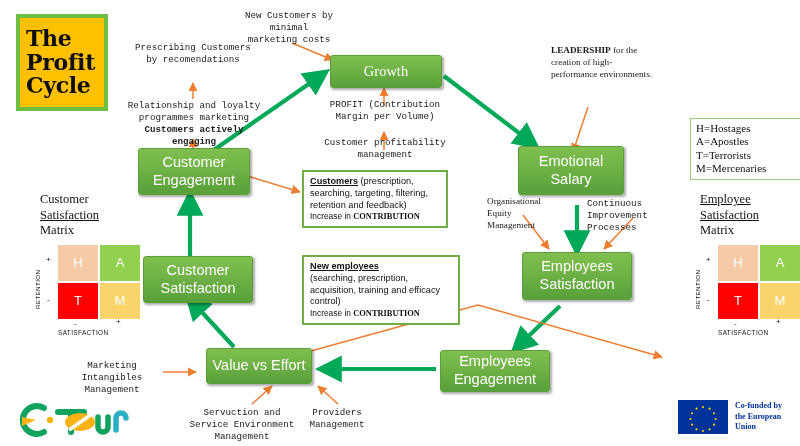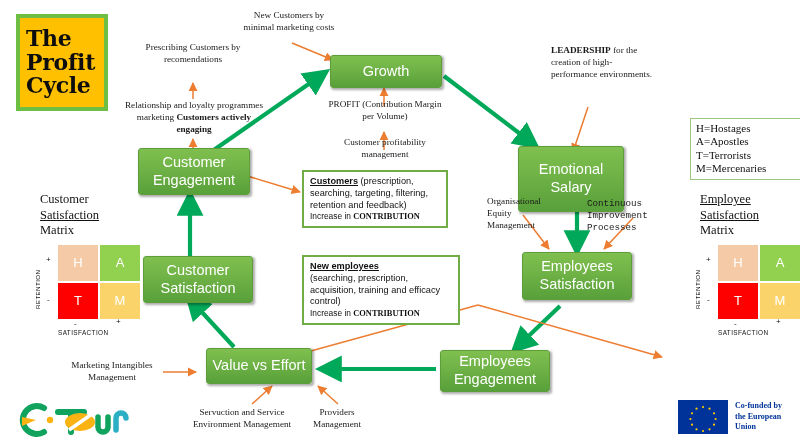--- a/index.html
+++ b/index.html
@@ -29,21 +29,21 @@
   .callout{position:absolute;box-sizing:border-box;background:#ffffff;
       border:2px solid #70AD47;padding:4px 5px 3px 6px;
       font-family:"Liberation Sans",sans-serif;font-size:9.2px;line-height:1.28;color:#111;}
   .callout b{font-weight:bold;font-family:Liberation Serif, serif;}
   .callout .u{text-decoration:underline;font-weight:bold;}
   .callout .small{font-size:8.4px;}
 
   
   .note{position:absolute;font-family:"Liberation Serif",serif;font-size:9.2px;
       line-height:1.3;color:#1a1a1a;}
-  .note.c{text-align:center;}
+  .note.c{text-align:center;font-family:Liberation Mono, monospace;}
   .note b{font-weight:bold;}
 
   
   .legend{position:absolute;left:690px;top:118px;width:100px;
       border:1px solid #9CC97E;background:#fff;padding:3px 5px;
       font-family:"Liberation Serif",serif;font-size:11px;line-height:1.22;color:#111;}
 
   
   .matrix-wrap{position:absolute;}
   .matrix-title{font-family:"Liberation Serif",serif;font-size:12.5px;line-height:1.24;color:#111;}
@@ -110,27 +110,27 @@
       <path d="M338,404 L318,386"></path>
     </g>
   </svg>
 
   <div class="title-plate">
     <span>The</span>
     <span>Profit</span>
     <span>Cycle</span>
   </div>
 
-  <div class="node" style="left:330px;top:55px;width:112px;height:33px;">Growth</div>
+  <div class="node" style="left:330px;top:55px;width:112px;height:33px;font-family:Liberation Serif, serif;">Growth</div>
 
   <div class="node" style="left:138px;top:148px;width:112px;height:47px;">Customer Engagement</div>
 
   <div class="node" style="left:143px;top:256px;width:110px;height:47px;">Customer Satisfaction</div>
 
-  <div class="node" style="left:518px;top:146px;width:106px;height:66px;">Emotional Salary</div>
+  <div class="node" style="left:518px;top:146px;width:106px;height:49px;">Emotional Salary</div>
 
   <div class="node" style="left:522px;top:252px;width:110px;height:48px;">Employees Satisfaction</div>
 
   <div class="node" style="left:206px;top:348px;width:106px;height:36px;">Value vs Effort</div>
 
   <div class="node" style="left:440px;top:350px;width:110px;height:42px;">Employees Engagement</div>
 
   <div class="callout" style="left:302px;top:170px;width:146px;">
     <div><span class="u">Customers</span><span> (prescription, searching, targeting, filtering, retention and feedback)</span></div>
     <div class="small"><span>Increase in </span><b>CONTRIBUTION</b></div>

